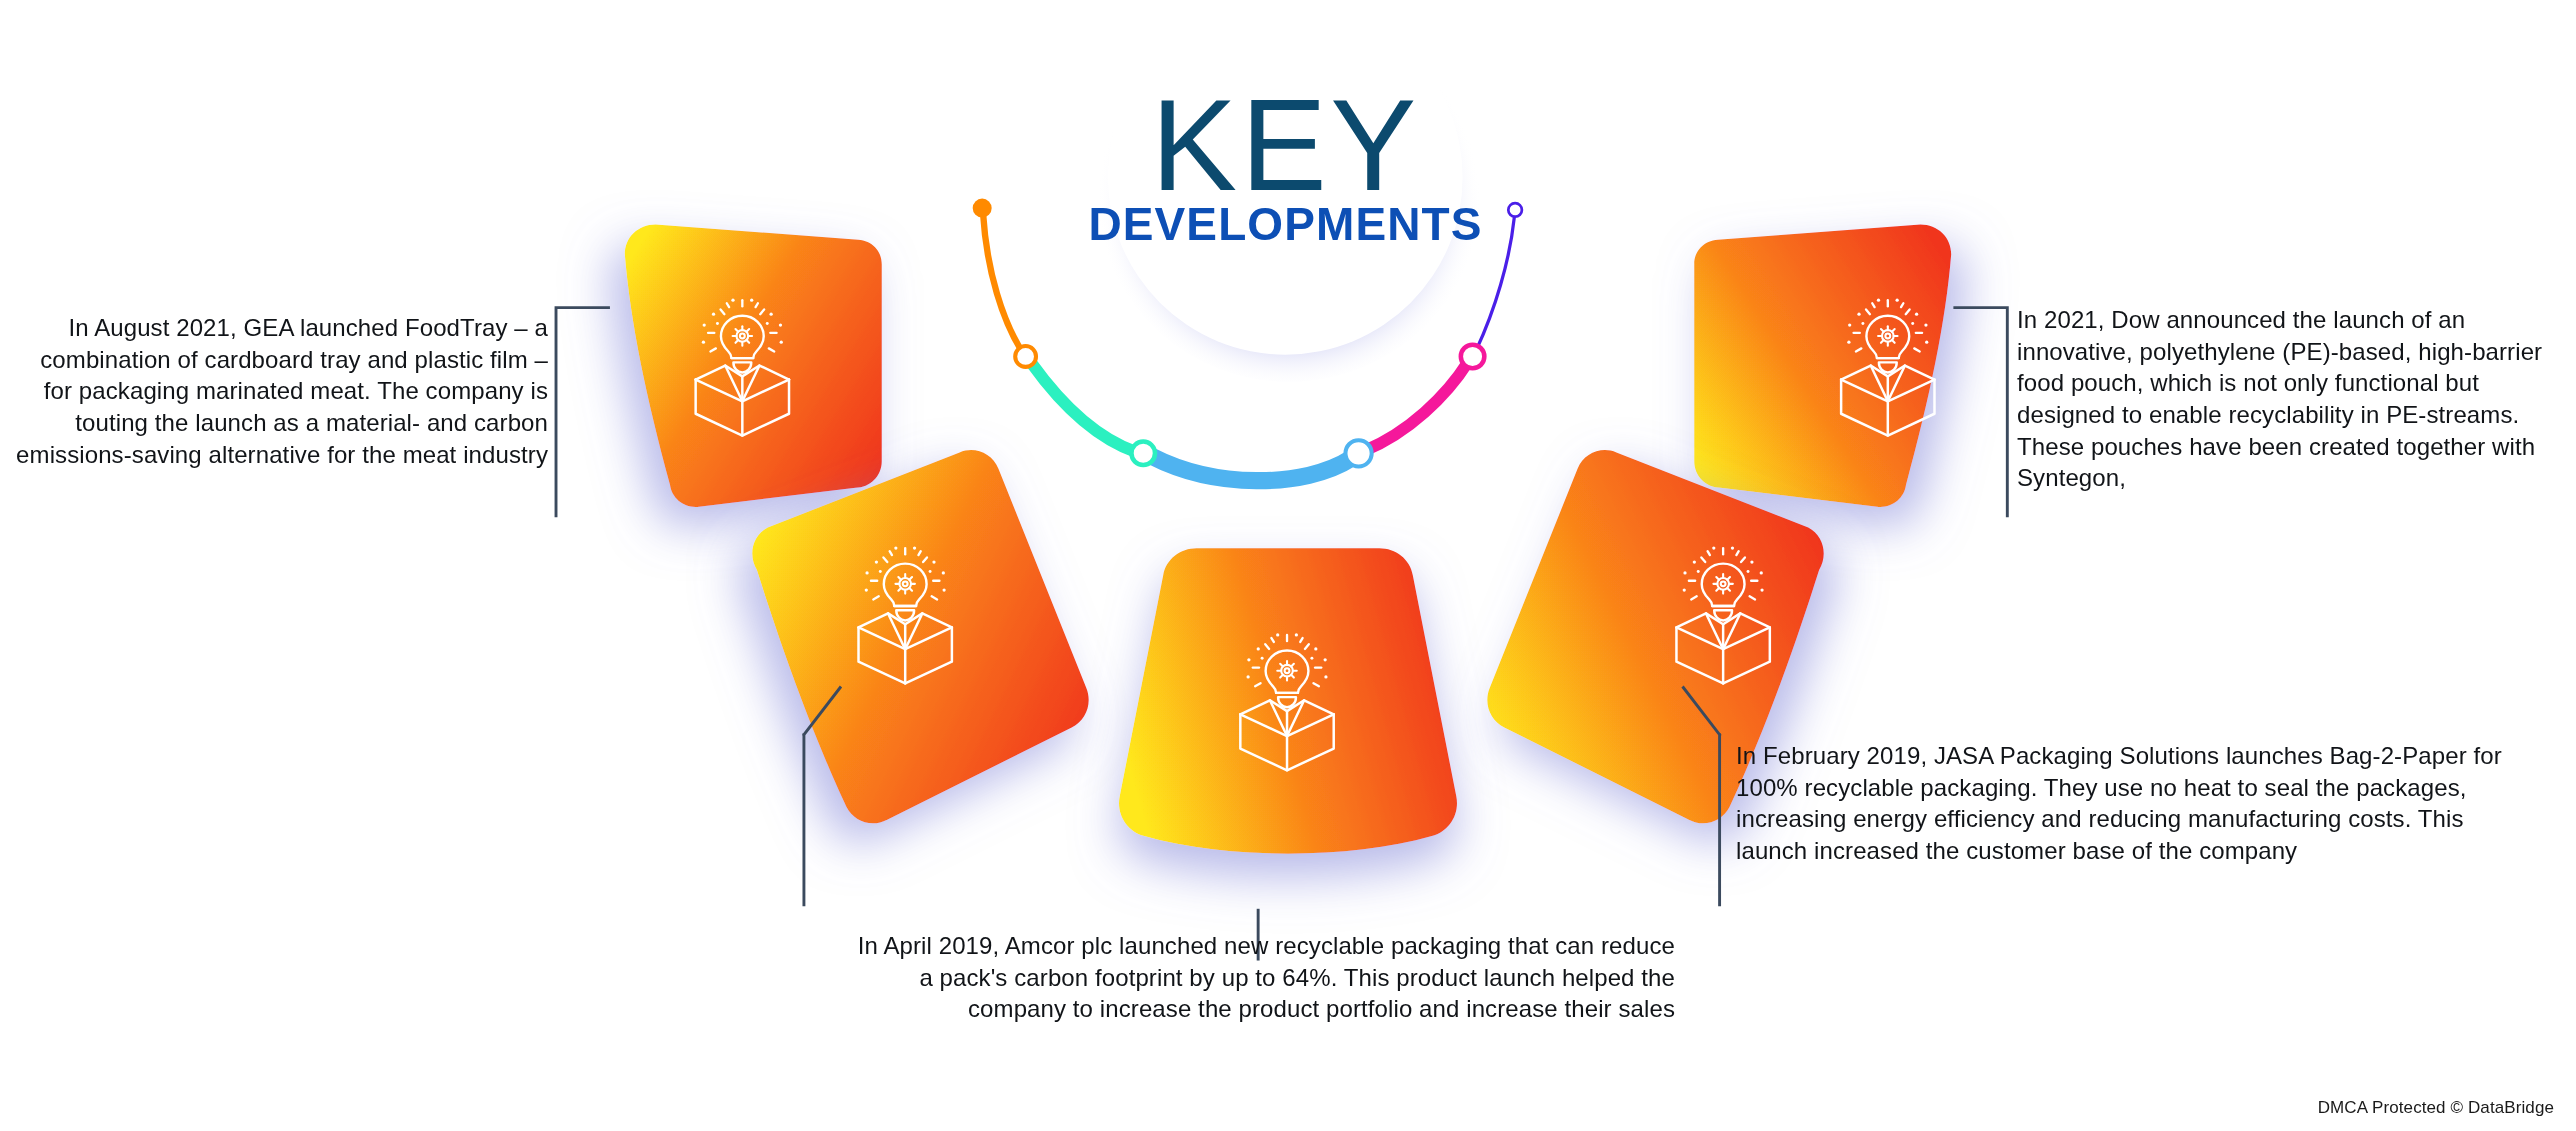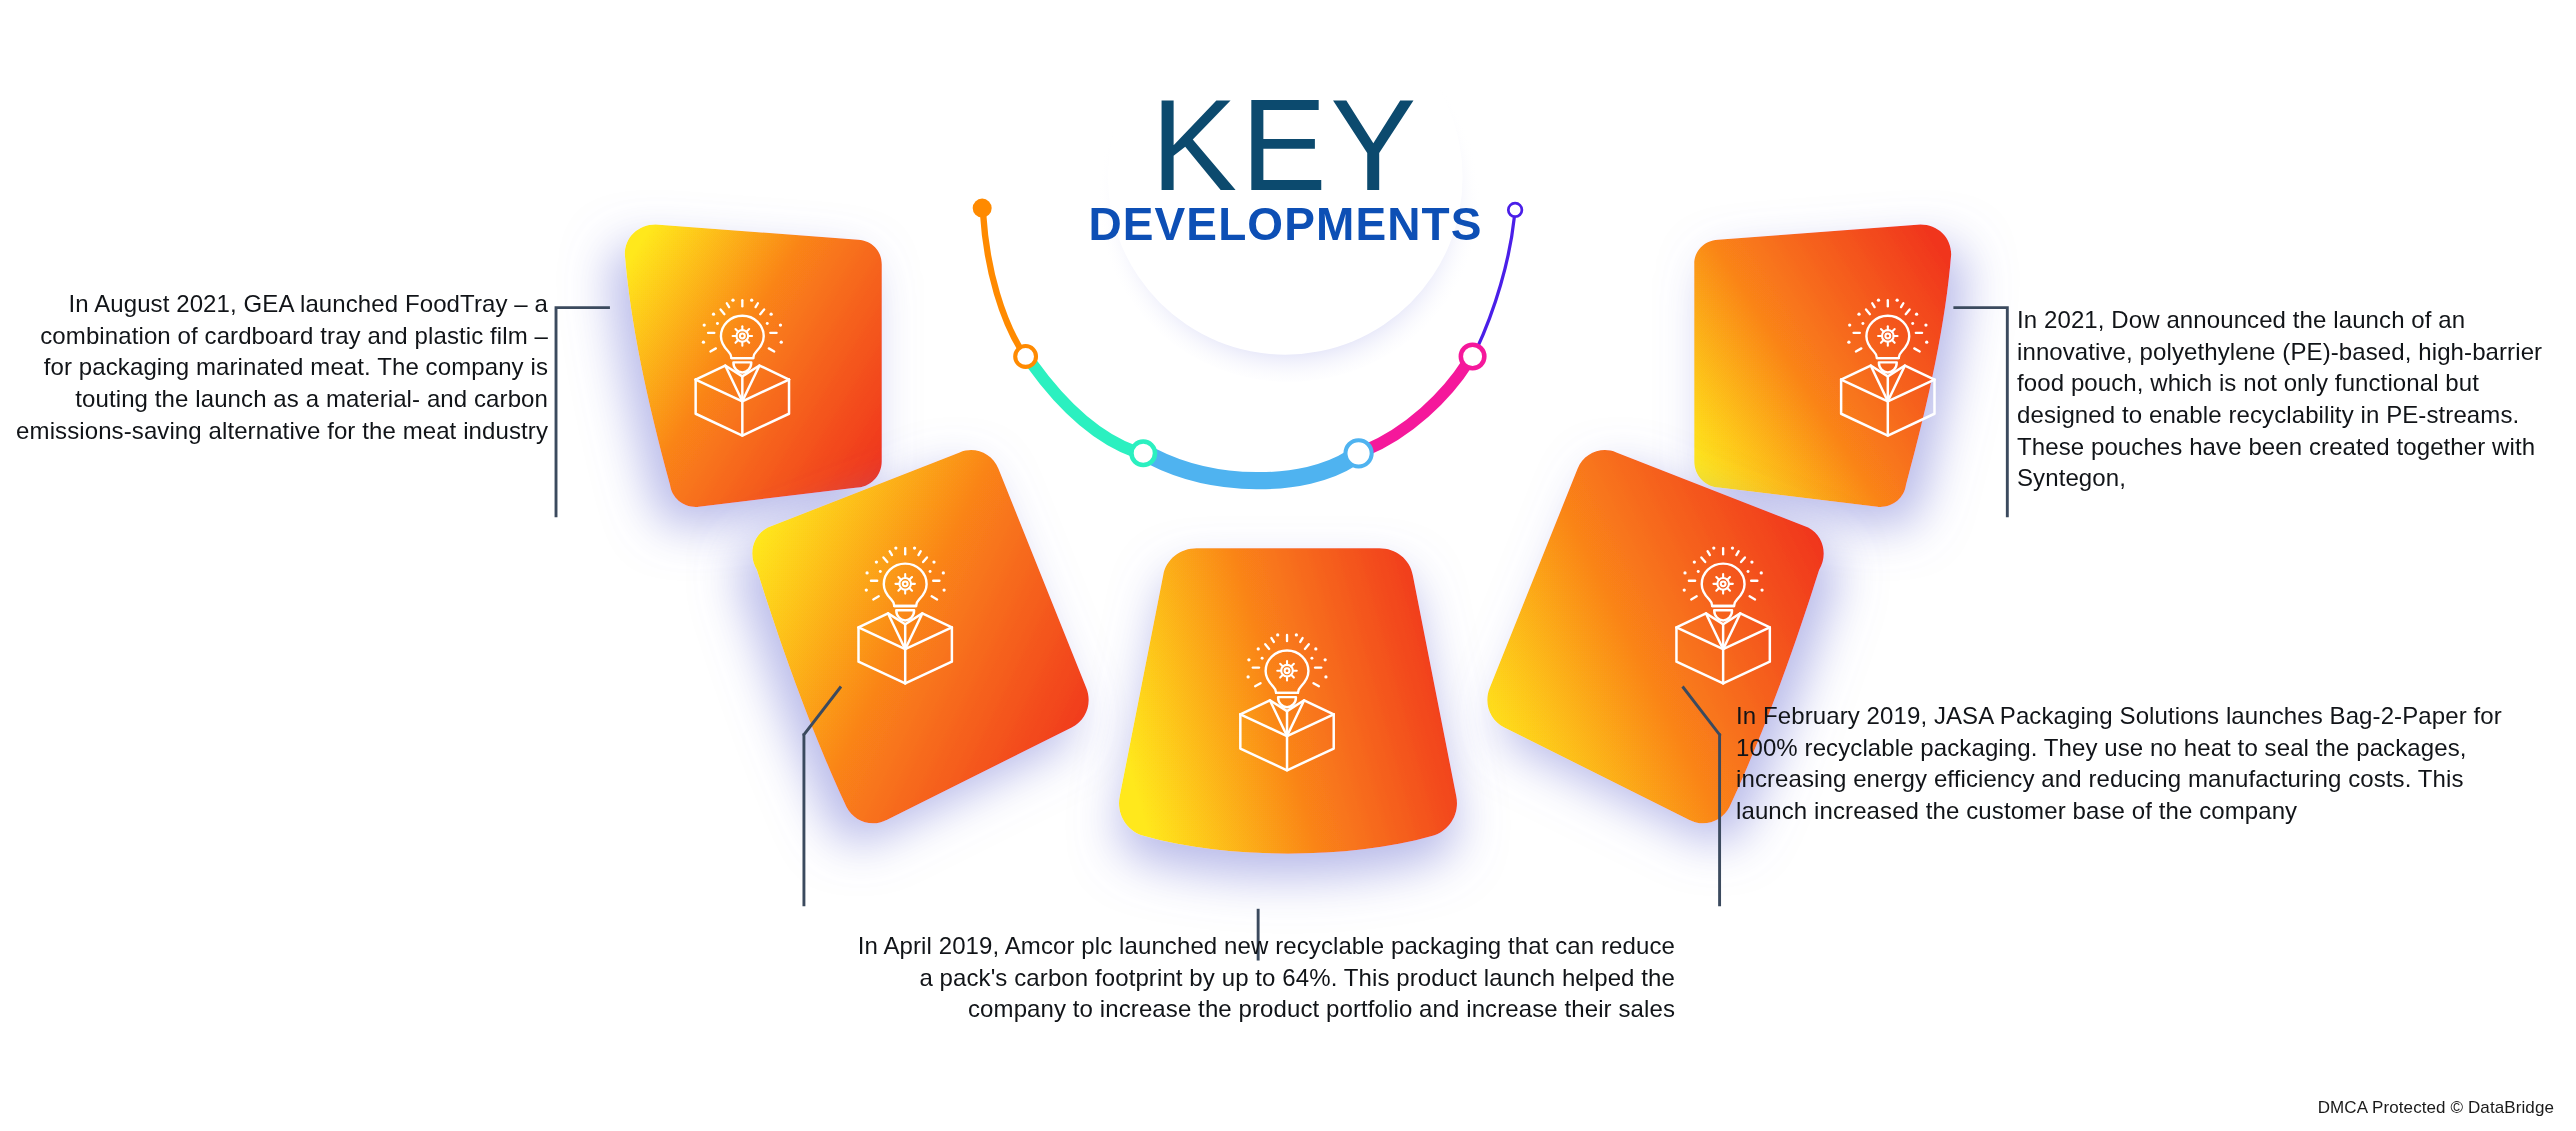--- a/index.html
+++ b/index.html
@@ -9,24 +9,24 @@
     -webkit-font-smoothing:antialiased;
   }
   .stage{position:absolute;inset:0;}
 
   
   .note{position:absolute;color:#111418;font-size:24px;line-height:1.32;letter-spacing:0.1px;}
   .note.right-al{text-align:right;}
   .note.left-al{text-align:left;}
   .note.center-al{text-align:center;}
 
-  #note-tl{left:9px;  top:288px; width:539px;}
+  #note-tl{left:9px;  top:312px; width:539px;}
   #note-tr{left:2017px;top:304px; width:561px;}
   #note-bl{left:27px;  top:742px; width:748px;}
-  #note-br{left:1736px;top:700px; width:797px;}
+  #note-br{left:1736px;top:740px; width:797px;}
   #note-bc{left:842px; top:930px;width:833px;text-align:right;}
 
   
   .title-wrap{position:absolute;left:1041px;top:86px;width:489px;text-align:center;}
   .t-key{
     font-size:129px;line-height:.92;color:#0c4a6e;font-weight:400;
     letter-spacing:3.6px;font-family:"Liberation Sans","DejaVu Sans",sans-serif;
   }
   .t-dev{
     font-size:46px;line-height:1;color:#0d4fb5;font-weight:700;

